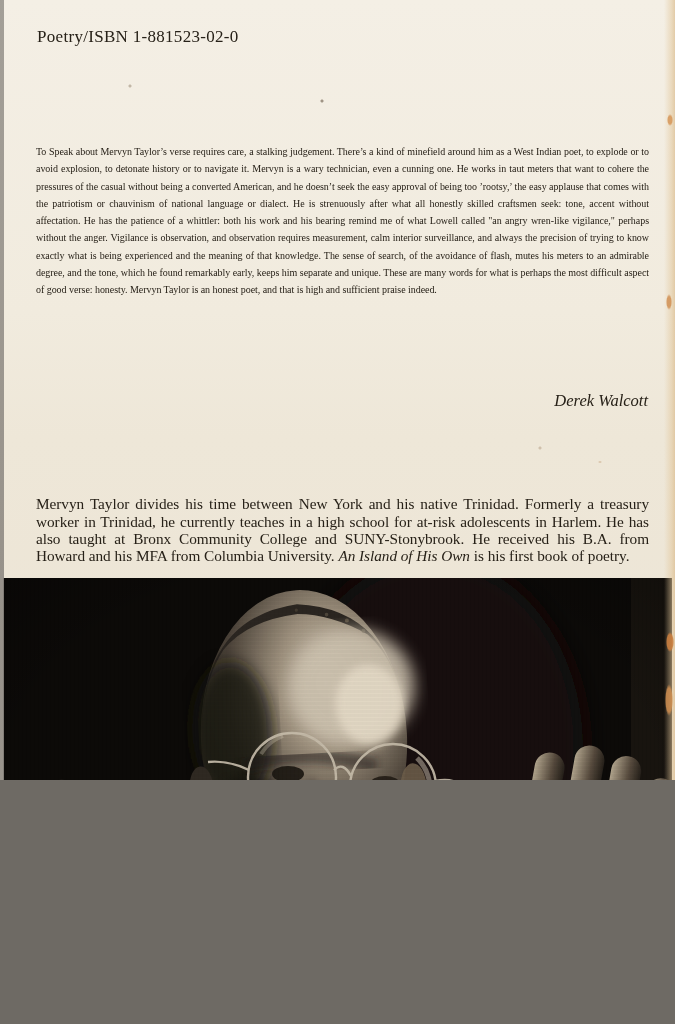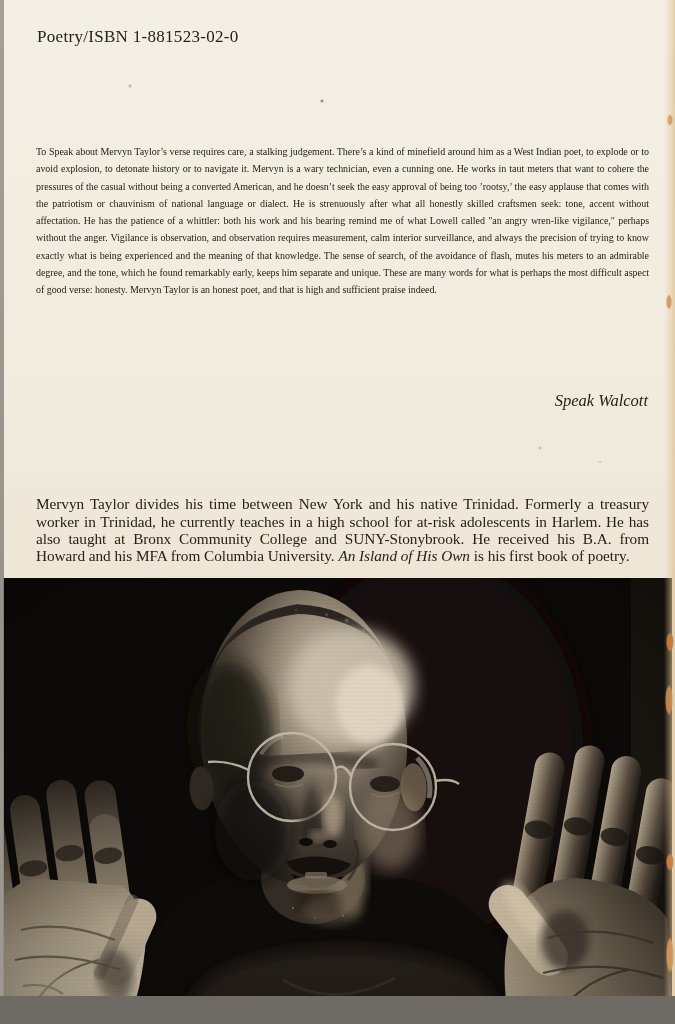--- a/index.html
+++ b/index.html
@@ -1,17 +1,17 @@
 <!DOCTYPE html>
 <html style="--paper: #f1eadd; --ink: #272118; --photo-bg: #0b0907; --edge-wear: #cf8b4c;"><head>
 <meta charset="utf-8">
 <style>
   html,body { margin:0; padding:0; background:#6e6a64; }
   .cover {
-    position:relative; width:675px; height:996px; overflow:hidden;
+    position:relative; width:675px; height:780px; overflow:hidden;
     font-family:"Liberation Serif","DejaVu Serif",serif;
     color:var(--ink,#272118);
     background-color:var(--paper,#f1eadd);
     background-image:
       radial-gradient(2px 2px at 322px 101px, rgba(90,74,55,.55) 0 1px, transparent 2px),
       radial-gradient(2px 2px at 130px 86px, rgba(120,100,75,.4) 0 1px, transparent 2px),
       radial-gradient(2px 2px at 540px 448px, rgba(150,120,90,.35) 0 1px, transparent 2px),
       radial-gradient(3px 2px at 600px 462px, rgba(190,150,110,.35) 0 1px, transparent 2px),
       linear-gradient(180deg, #f4efe5 0%, #f1ebde 40%, #eee7d8 56%, #ece4d5 100%);
   }
@@ -67,21 +67,21 @@
 </style>
 </head>
 <body>
 
 <div class="cover">
 
   <div class="isbn-line">Poetry/ISBN 1-881523-02-0</div>
 
   <p class="blurb">To Speak about Mervyn Taylor’s verse requires care, a stalking judgement. There’s a kind of minefield around him as a West Indian poet, to explode or to avoid explosion, to detonate history or to navigate it. Mervyn is a wary technician, even a cunning one. He works in taut meters that want to cohere the pressures of the casual without being a converted American, and he doesn’t seek the easy approval of being too ’rootsy,’ the easy applause that comes with the patriotism or chauvinism of national language or dialect. He is strenuously after what all honestly skilled craftsmen seek: tone, accent without affectation. He has the patience of a whittler: both his work and his bearing remind me of what Lowell called "an angry wren-like vigilance," perhaps without the anger. Vigilance is observation, and observation requires measurement, calm interior surveillance, and always the precision of trying to know exactly what is being experienced and the meaning of that knowledge. The sense of search, of the avoidance of flash, mutes his meters to an admirable degree, and the tone, which he found remarkably early, keeps him separate and unique. These are many words for what is perhaps the most difficult aspect of good verse: honesty. Mervyn Taylor is an honest poet, and that is high and sufficient praise indeed.</p>
 
-  <div class="attribution">Speak Walcott</div>
+  <div class="attribution">Derek Walcott</div>
 
   <p class="bio"><span>Mervyn Taylor divides his time between New York and his native Trinidad. Formerly a treasury worker in Trinidad, he currently teaches in a high school for at-risk adolescents in Harlem. He has also taught at Bronx Community College and SUNY-Stonybrook. He received his B.A. from Howard and his MFA from Columbia University. </span><i>An Island of His Own</i><span> is his first book of poetry.</span></p>
 
   <div class="photo-frame">
     <svg viewBox="0 0 669 436" width="669" height="436" xmlns="http://www.w3.org/2000/svg">
       <defs>
         <radialGradient id="gHead" cx="62%" cy="32%" r="78%">
           <stop offset="0%" stop-color="#d8cdbb"></stop>
           <stop offset="30%" stop-color="#9c8f7c"></stop>
           <stop offset="62%" stop-color="#4b4238"></stop>

